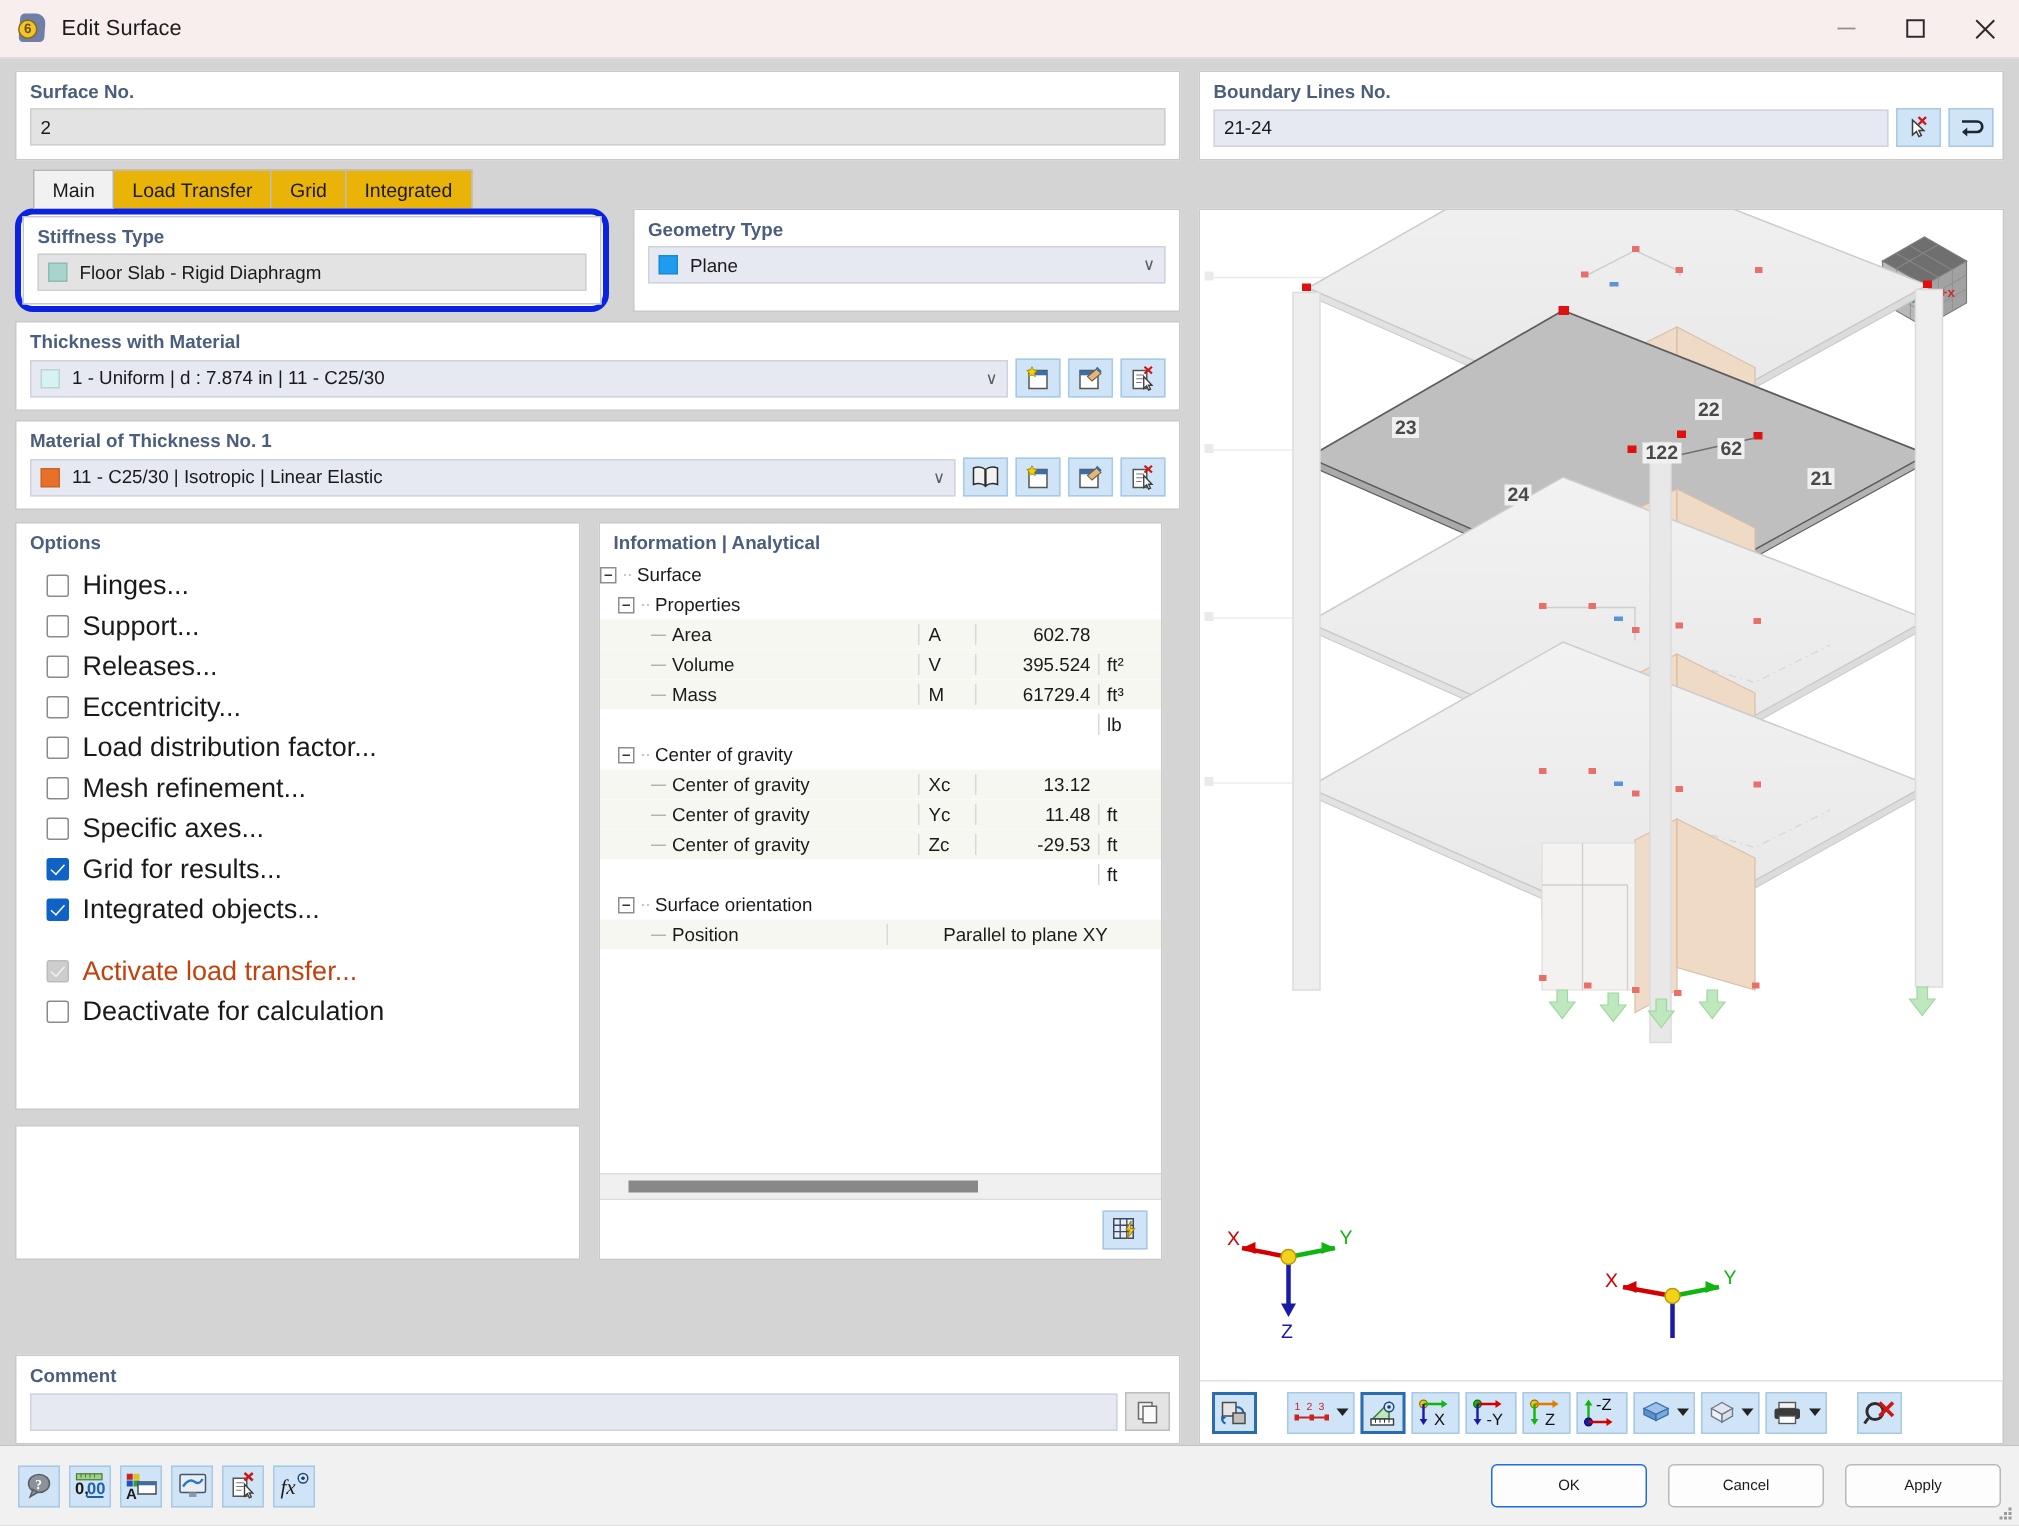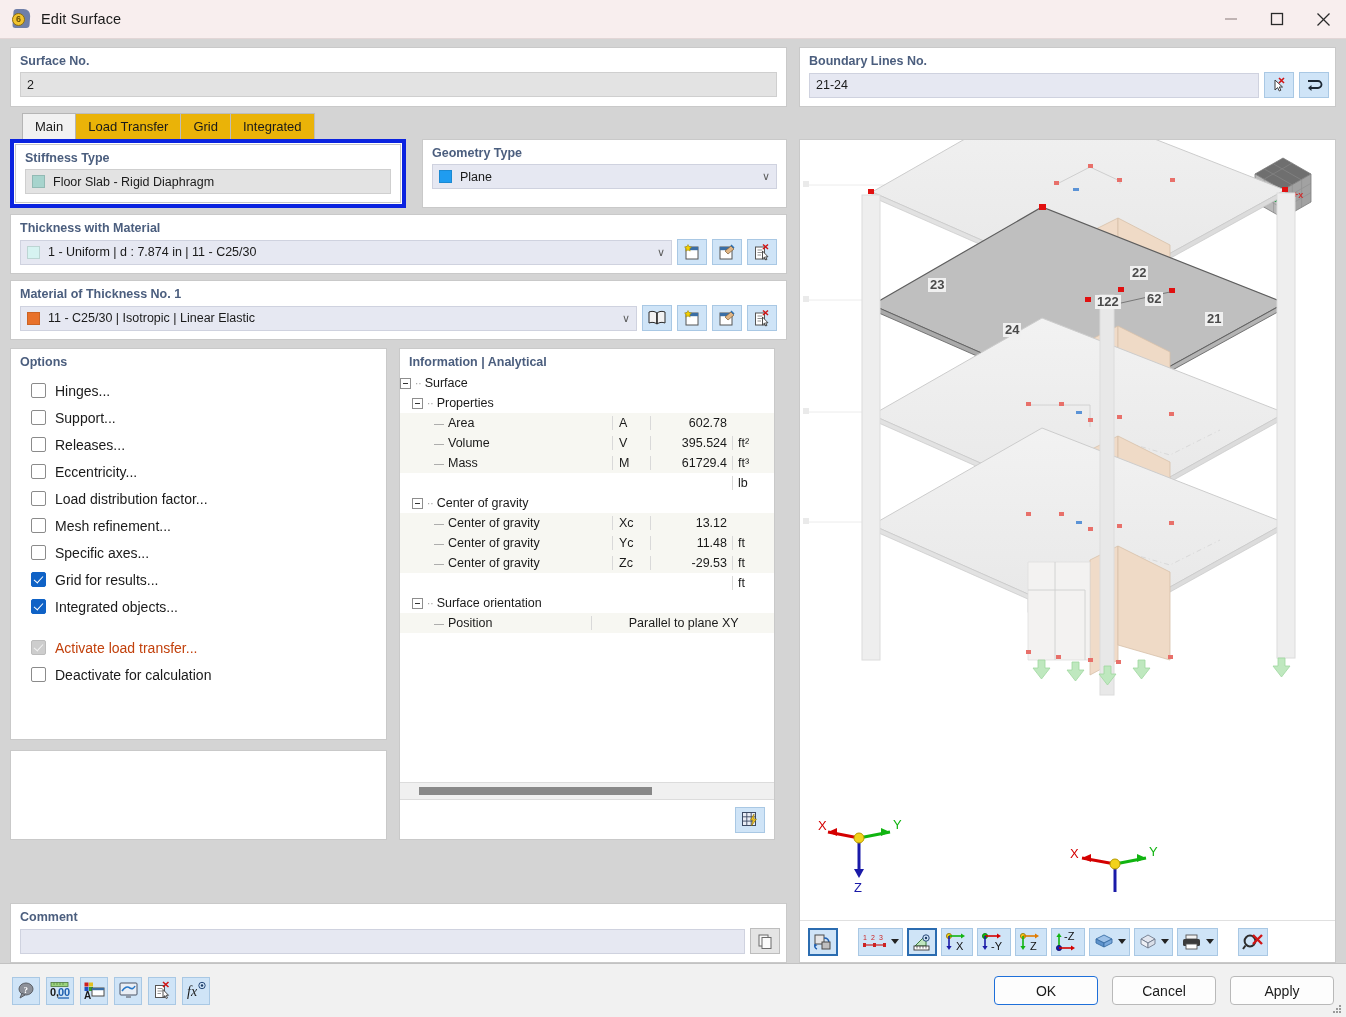--- a/index.html
+++ b/index.html
@@ -82,21 +82,21 @@
 
   .sect { margin-top:6px; }
   .sect .row { display:flex; align-items:center; padding:0 9px 8px 9px; }
   .sect .row .field { flex:1 1 auto; }
 
   
   #midrow { display:flex; gap:12px; margin-top:8px; flex:1 1 auto; min-height:0; }
   #options-box { width:377px; height:392px; }
   #info-box { width:376px; height:492px; display:flex; flex-direction:column; }
 
-  .opt { display:flex; align-items:center; height:27px; padding-left:20px; font-size:14px; }
+  .opt { display:flex; align-items:center; height:27px; padding-left:20px; font-size:18px; }
   .cb {
     width:15px; height:15px; border:1px solid #8b8b8b; background:#fff; border-radius:2px;
     margin-right:9px; flex:0 0 auto; position:relative;
   }
   .cb.checked { background:#0f62c6; border-color:#0f62c6; }
   .cb.checked::after {
     content:""; position:absolute; left:4px; top:1px; width:4px; height:8px;
     border:solid #fff; border-width:0 1.6px 1.6px 0; transform:rotate(42deg);
   }
   .cb.disabled { background:#cdcdcd; border-color:#bcbcbc; }
@@ -145,21 +145,21 @@
   .vbtn.sel { border:2px solid #2b6cb0; }
   .vsep { width:16px; }
   .caret { width:0;height:0;border-left:4px solid transparent;border-right:4px solid transparent;border-top:5px solid #222; margin-left:3px;}
 
   
   #footer { height:54px; display:flex; align-items:center; padding:0 12px; flex:0 0 auto; border-top:1px solid #c2c2c2; background:#f1f1f1;}
   .fbtn-icon { width:28px; height:28px; background:#cfe4f7; border:1px solid #a9c8e4; display:flex; align-items:center; justify-content:center; margin-right:6px;}
   #footer-right { margin-left:auto; display:flex; gap:14px; }
   .dbtn {
     width:104px; height:29px; background:#fdfdfd; border:1px solid #b9b9b9; border-radius:4px;
-    font-size:14px; display:flex; align-items:center; justify-content:center; font-family:"Liberation Sans", sans-serif;
+    font-size:10px; display:flex; align-items:center; justify-content:center; font-family:"Liberation Sans", sans-serif;
   }
   .dbtn.primary { border:1.6px solid #1e6fd9; }
   #grip { position:absolute; right:4px; bottom:3px; width:12px; height:12px; }
 
   .lbl3d {
     position:absolute; background:#f0f0f0; color:#4a4a4a; font-weight:bold;
     font-size:13px; padding:0 2px; line-height:14px;
   }
 </style>
 </head>
@@ -226,21 +226,21 @@
     <div class="tab">Load Transfer</div>
     <div class="tab">Grid</div>
     <div class="tab">Integrated</div>
   </div>
 
   <div id="body">
 
     <div id="leftpane">
 
       <div id="stiff-wrap">
-        <div id="stiff-outer" style="border-color: rgb(11, 35, 224);">
+        <div id="stiff-outer" style="border-color: rgb(11, 35, 224); border-radius: 12px;">
           <div id="stiff-inner" class="groupbox">
             <div class="grouplabel">Stiffness Type</div>
             <div style="padding:0 9px 8px 9px;">
               <div class="field readonly">
                 <span class="swatch" style="background:#a7d4cd"></span>
                 <span>Floor Slab - Rigid Diaphragm</span>
               </div>
             </div>
           </div>
         </div>

